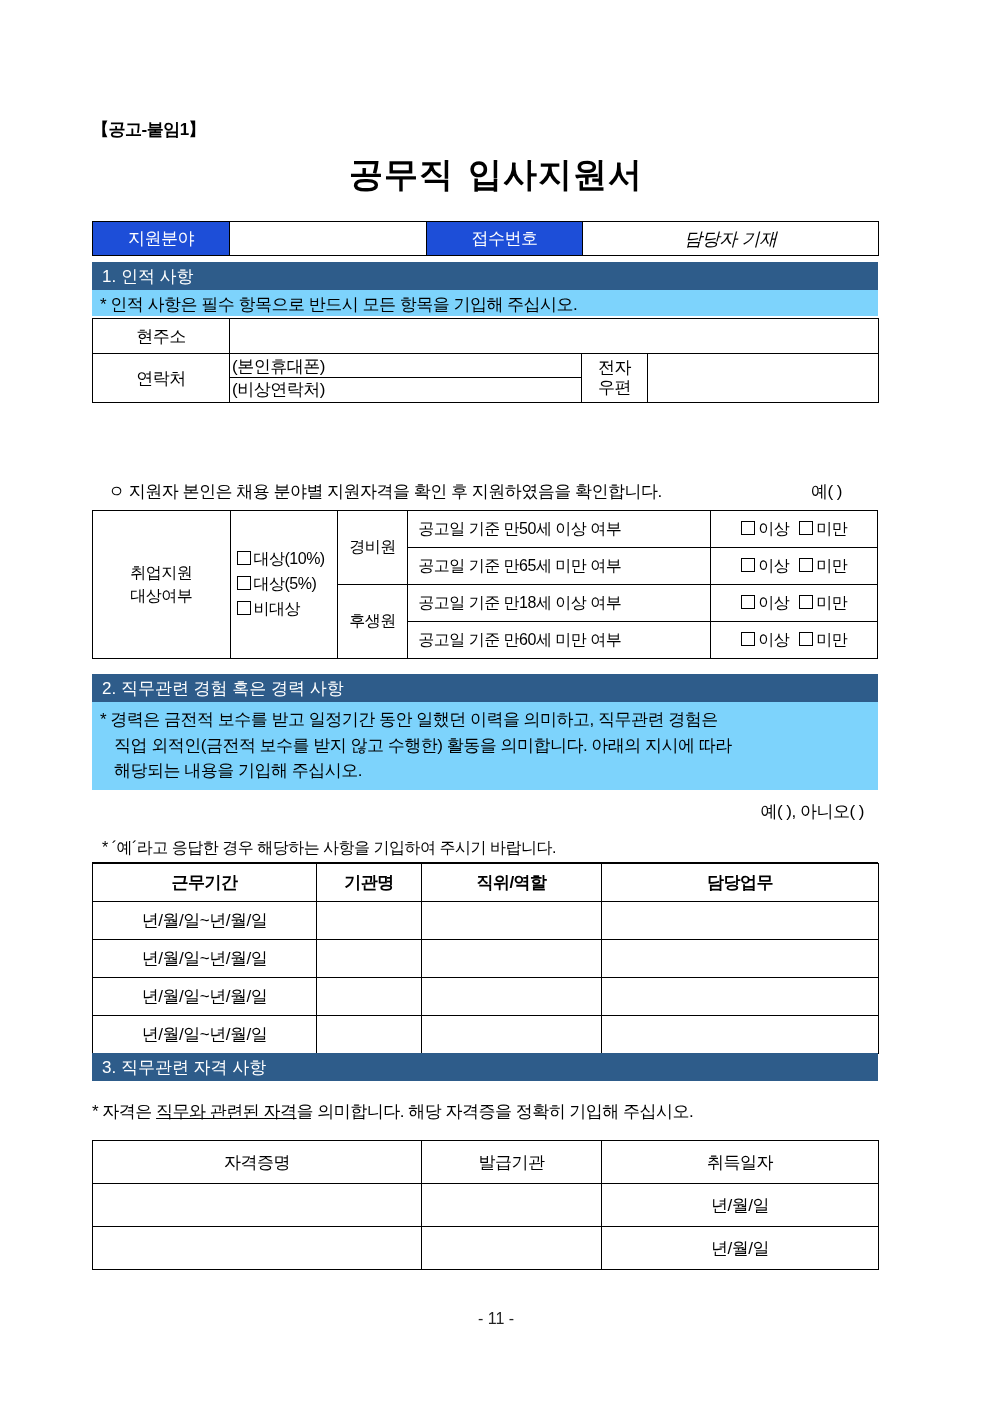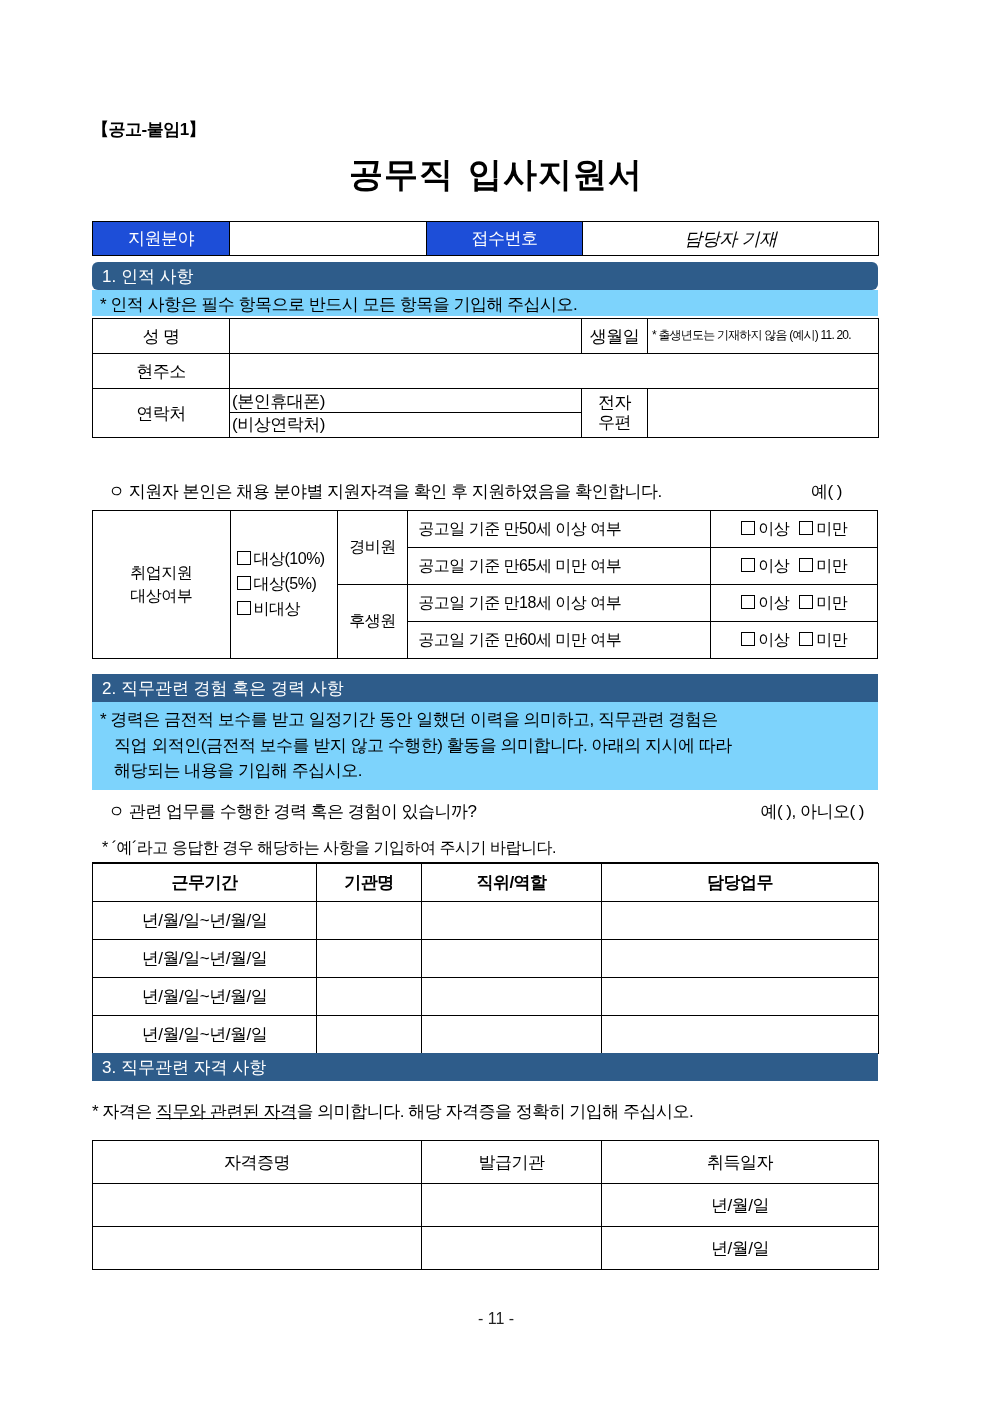--- a/index.html
+++ b/index.html
@@ -84,21 +84,21 @@
     background: #2e5c8a;
     color: #fff;
     font-size: 17px;
     font-weight: normal;
     letter-spacing: 0px;
     display: flex;
     align-items: center;
     padding-left: 10px;
     box-sizing: border-box;
   }
-  #sec1bar { top: 262px; border-radius: 6px; }
+  #sec1bar { top: 262px; }
   #sec2bar { top: 674px; }
   #sec3bar { top: 1053px; }
 
   
   .note-strip {
     position: absolute;
     left: 92px;
     width: 786px;
     background: #7dd3fc;
     font-size: 17px;
@@ -245,28 +245,20 @@
 
   <table class="tbl" id="personTbl">
     <colgroup>
       <col style="width:137px">
         <col style="width:352px">
         <col style="width:66px">
         <col style="width:231px">
     </colgroup>
     <tbody>
       <tr>
-        <td class="ctr">성    명</td>
-        <td></td>
-        <td class="ctr">생월일</td>
-        <td class="vtop nopad" style="padding:0 4px 2px 4px !important;">
-          <div class="tiny-note">* 출생년도는 기재하지 않음 (예시) 11. 20.</div>
-        </td>
-      </tr>
-      <tr>
         <td class="ctr">현주소</td>
         <td colspan="3"></td>
       </tr>
       <tr>
         <td class="ctr">연락처</td>
         <td class="nopad" style="padding:0 !important; height:48px;">
           <div class="subline">(본인휴대폰)</div>
           <div class="subline last">(비상연락처)</div>
         </td>
         <td class="ctr" style="line-height:1.15;">
@@ -332,21 +324,20 @@
 
   <div class="sec-bar" id="sec2bar">2. 직무관련 경험 혹은 경력 사항</div>
   <div class="note-strip" id="sec2note">
     <span>* 경력은 금전적 보수를 받고 일정기간 동안 일했던 이력을 의미하고, 직무관련 경험은</span>
     <span class="indent-2">직업 외적인(금전적 보수를 받지 않고 수행한) 활동을 의미합니다. 아래의 지시에 따라</span>
     <span class="indent-2">해당되는 내용을 기입해 주십시오.</span>
   </div>
 
   <div id="q2Line">
     <span class="opts">예(      ), 아니오(       )</span>
-    <span>ㅇ 관련 업무를 수행한 경력 혹은 경험이 있습니까?</span>
   </div>
 
   <div id="sec2sub">*  ´예´라고 응답한 경우 해당하는 사항을 기입하여 주시기 바랍니다.</div>
 
   <table class="tbl" id="careerTbl">
     <colgroup>
       <col style="width:224px">
         <col style="width:105px">
         <col style="width:180px">
         <col style="width:277px">

